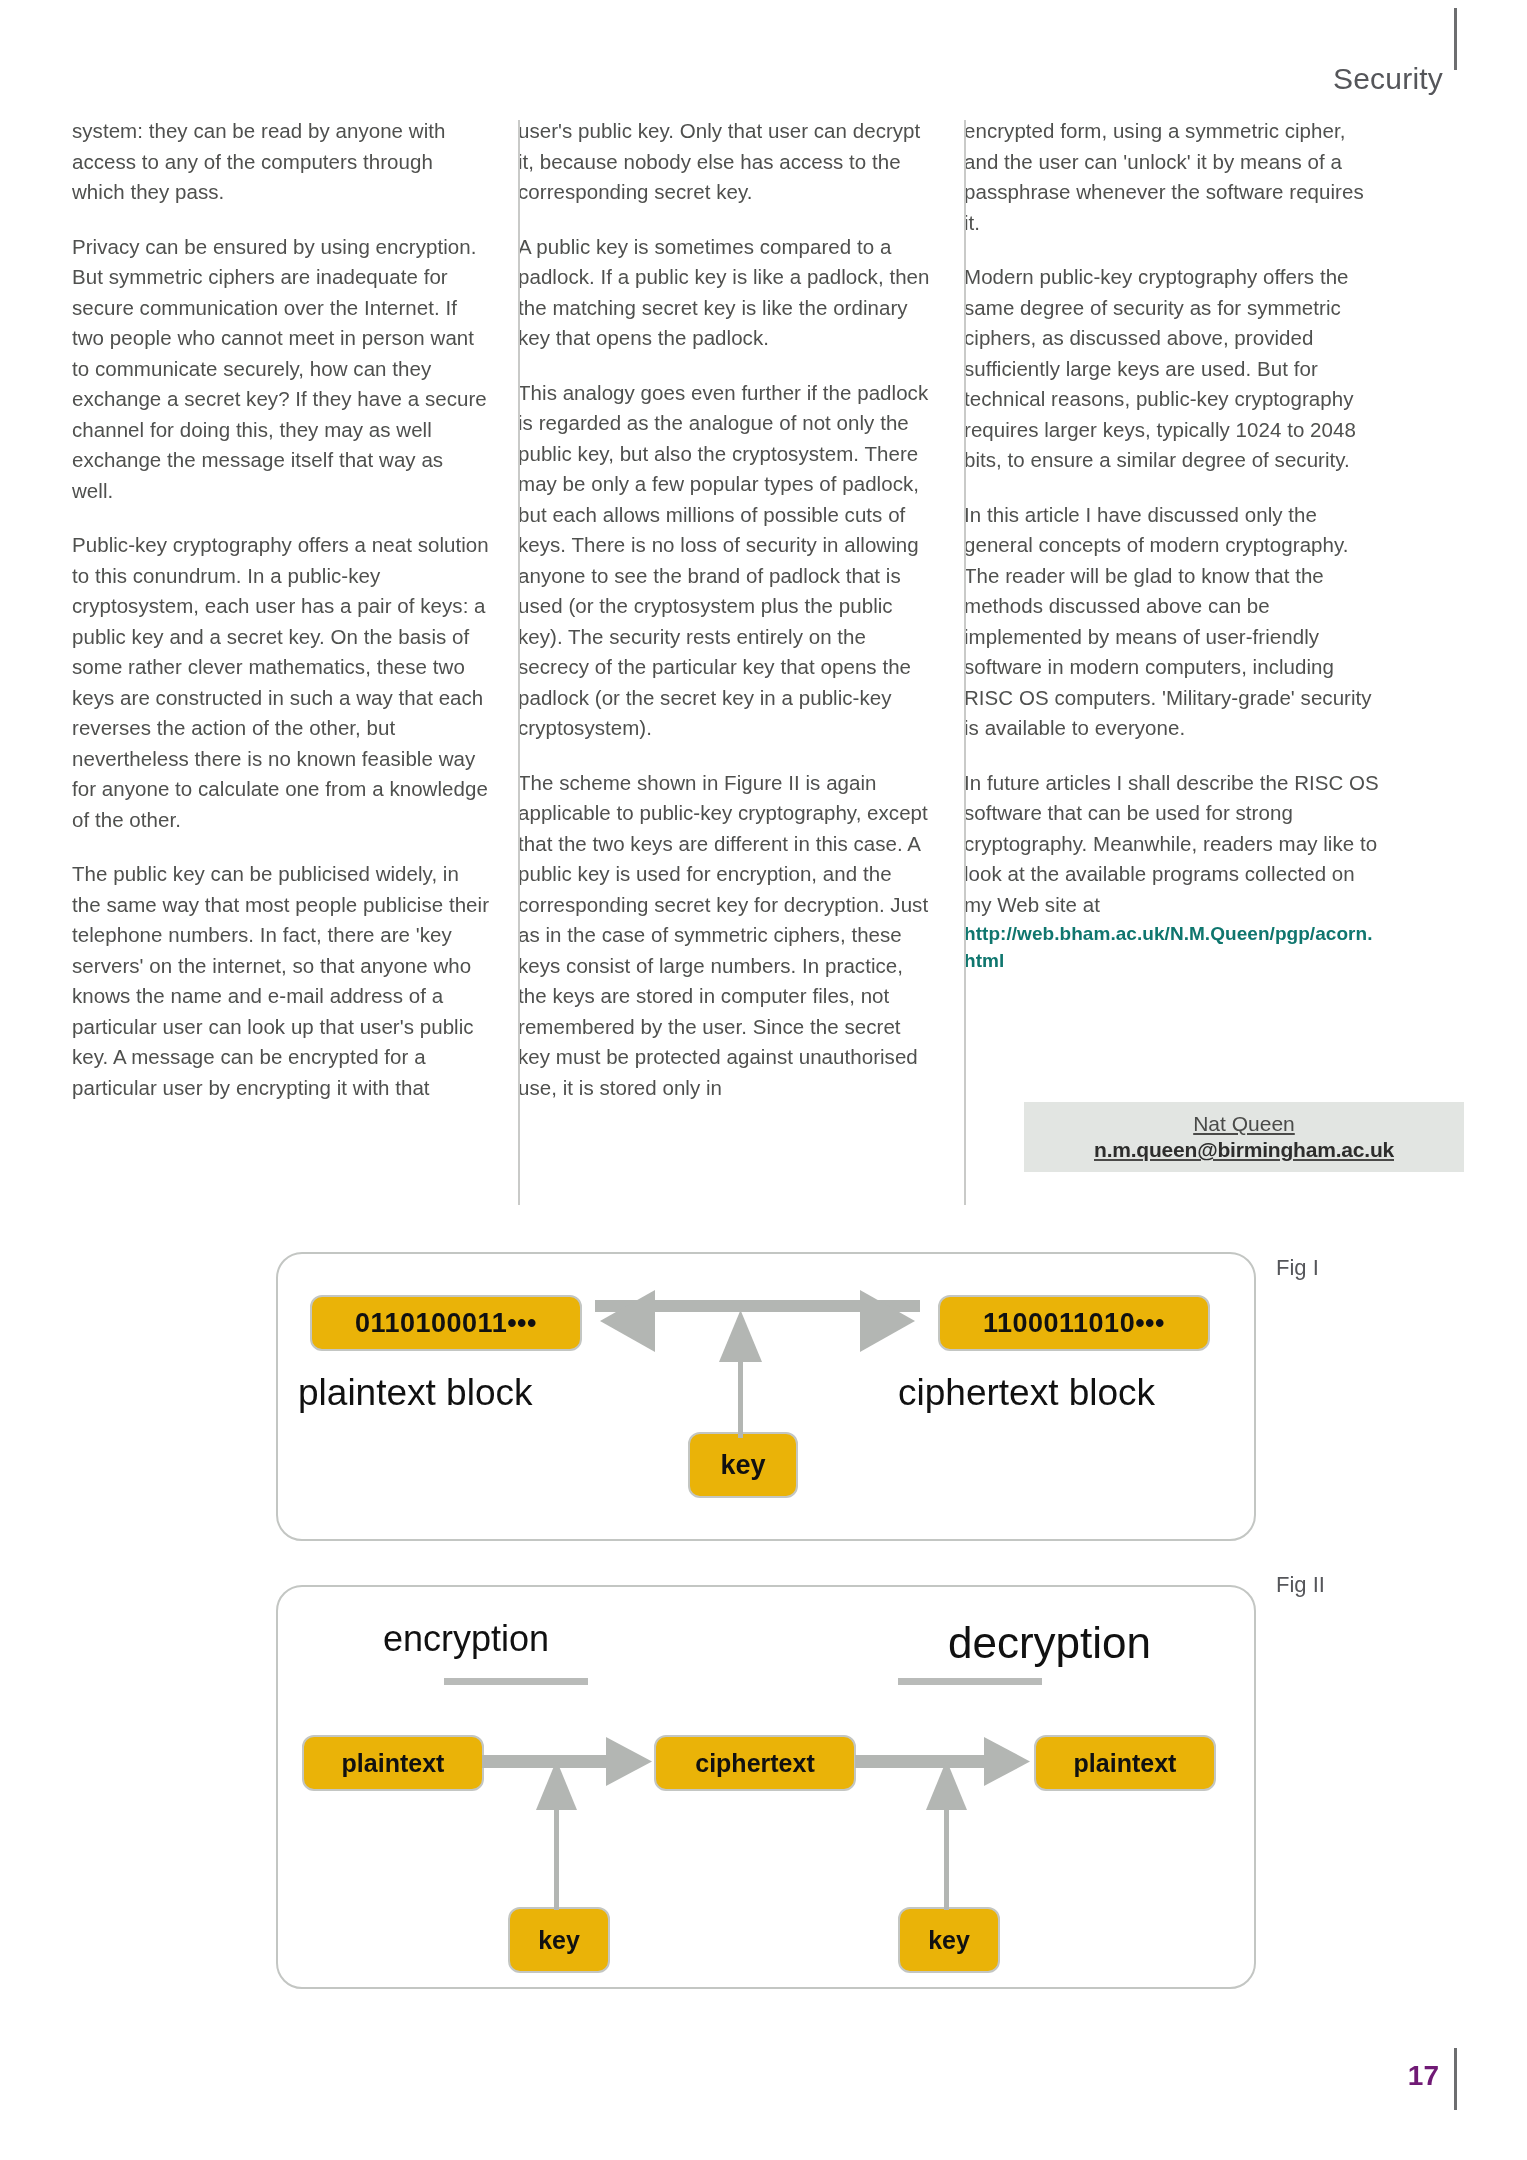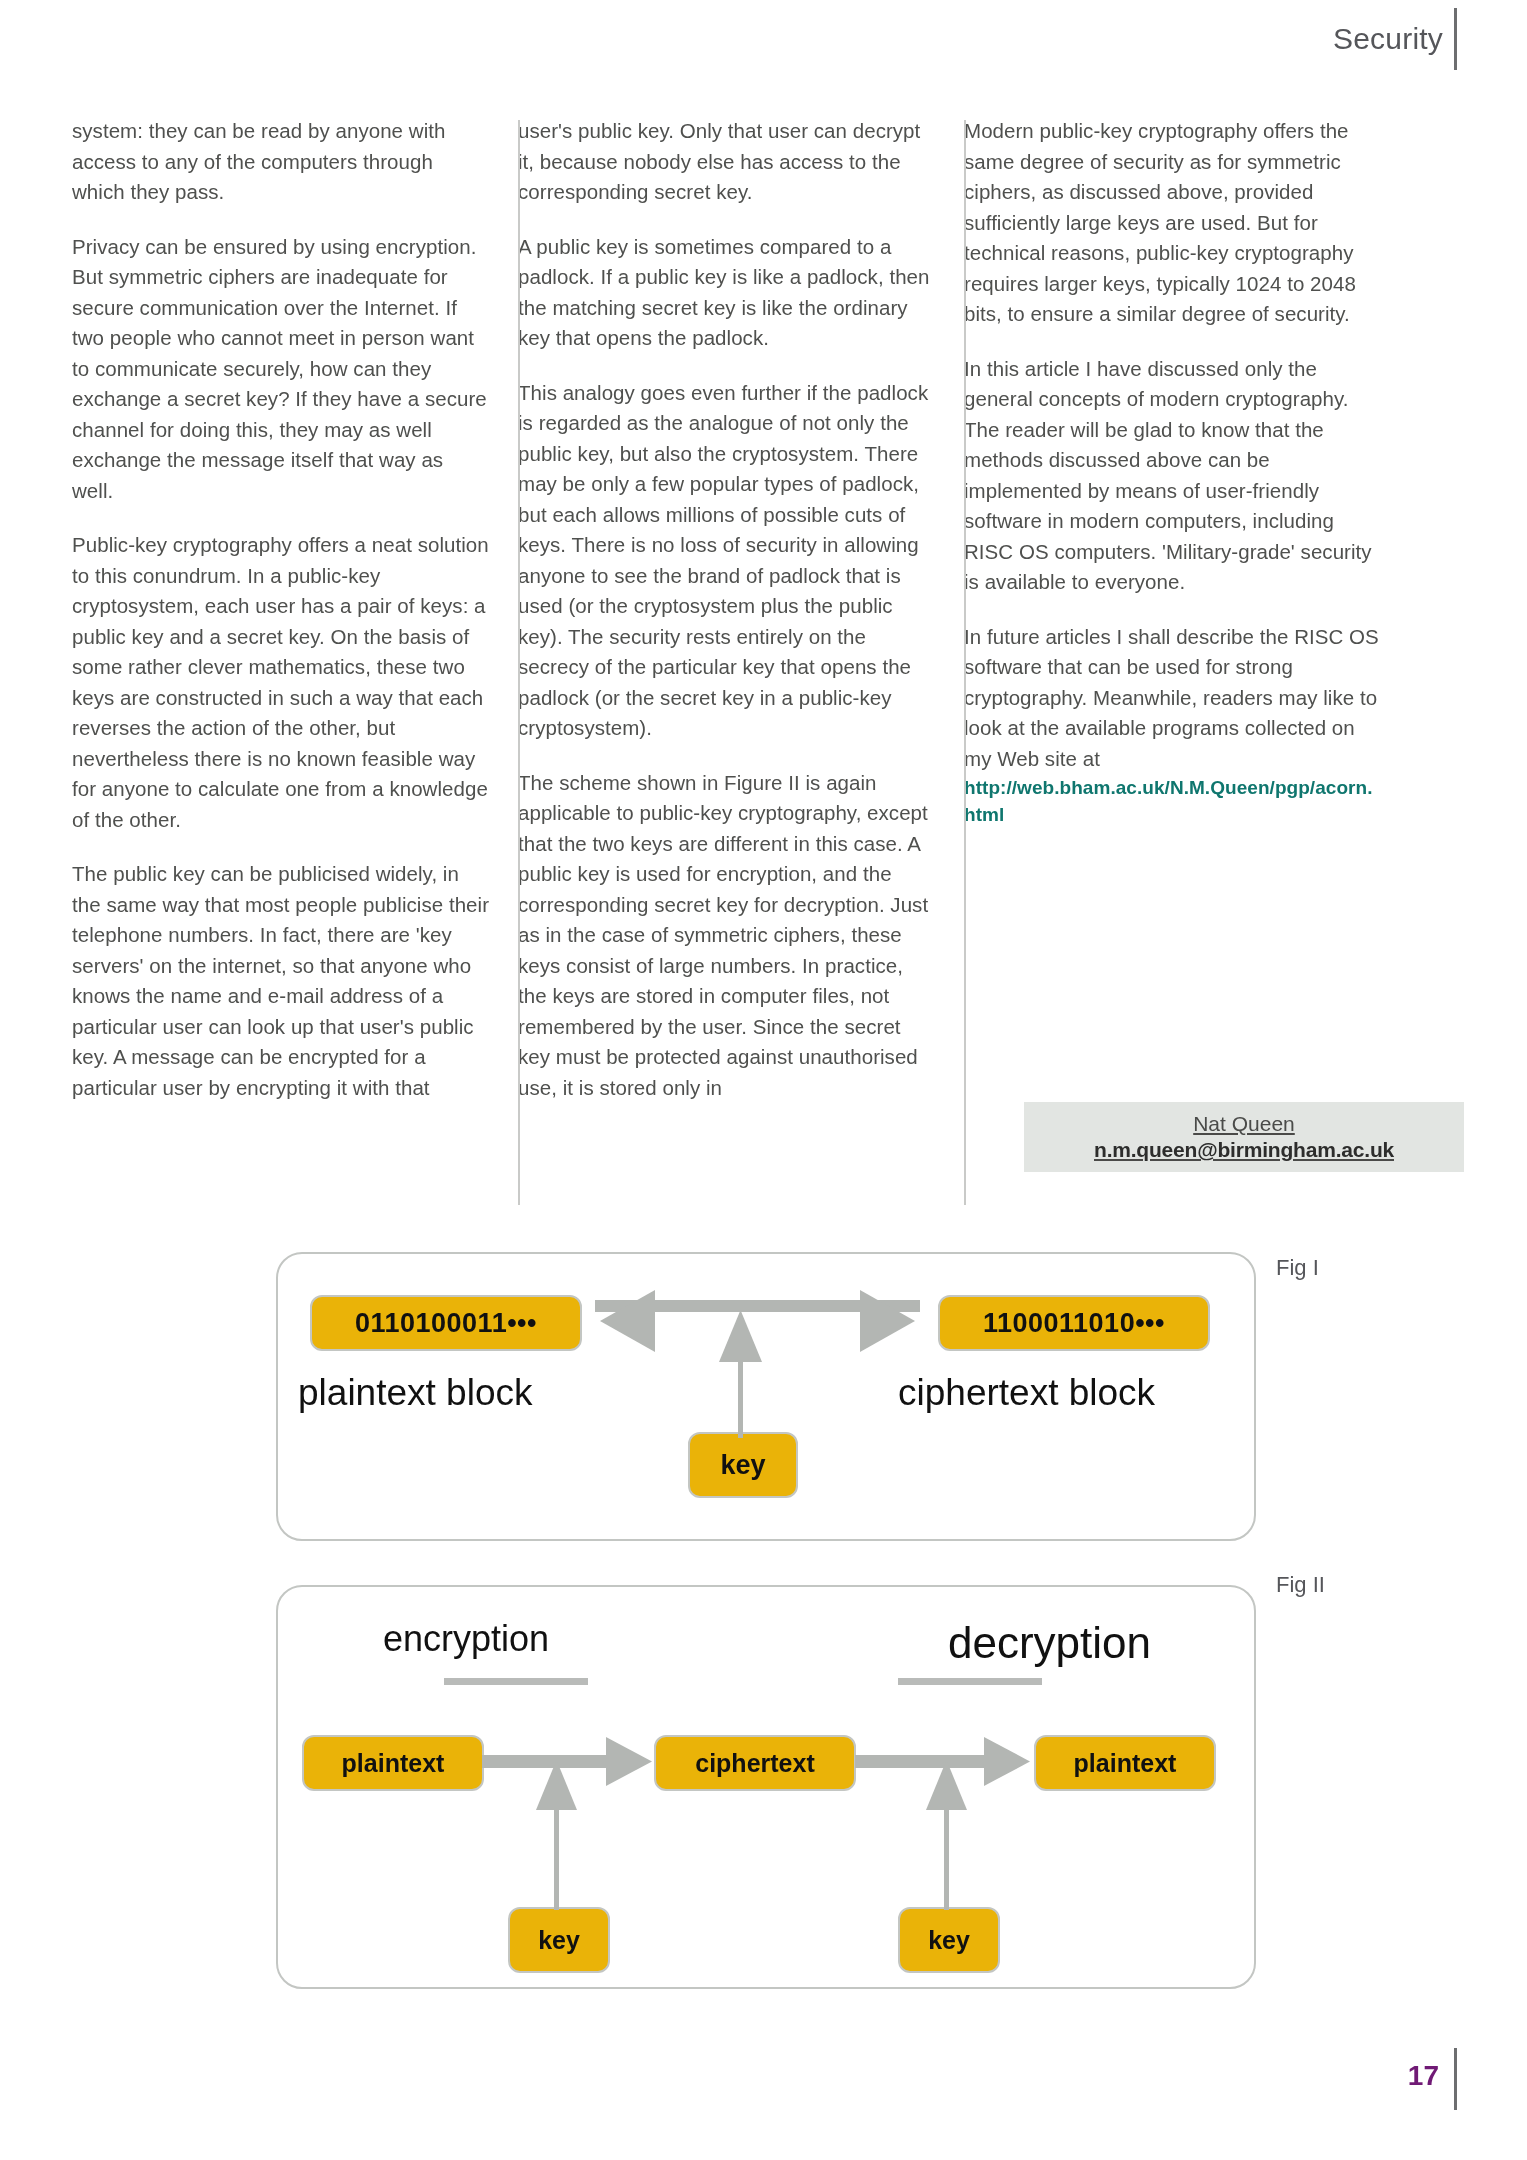--- a/index.html
+++ b/index.html
@@ -15,20 +15,21 @@
   
   .running-head{
     position:absolute;
     top:22px; right:84px;
     display:flex; align-items:center; gap:12px;
   }
   .running-head .rh-text{
     font-size:30px;
     color:#55565a;
     letter-spacing:.2px;
+    margin-top:40px;
   }
   .rh-rule{
     position:absolute;
     top:8px; right:70px;
     width:3px; height:62px;
     background:#6d6e70;
   }
 
   
   .columns{
@@ -189,20 +190,21 @@
   <div class="col">
     <div class="col-rule"></div>
     <p>user's public key. Only that user can decrypt it, because nobody else has access to the corresponding secret key.</p>
     <p>A public key is sometimes compared to a padlock. If a public key is like a padlock, then the matching secret key is like the ordinary key that opens the padlock.</p>
     <p>This analogy goes even further if the padlock is regarded as the analogue of not only the public key, but also the cryptosystem. There may be only a few popular types of padlock, but each allows millions of possible cuts of keys. There is no loss of security in allowing anyone to see the brand of padlock that is used (or the cryptosystem plus the public key). The security rests entirely on the secrecy of the particular key that opens the padlock (or the secret key in a public-key cryptosystem).</p>
     <p>The scheme shown in Figure II is again applicable to public-key cryptography, except that the two keys are different in this case. A public key is used for encryption, and the corresponding secret key for decryption. Just as in the case of symmetric ciphers, these keys consist of large numbers. In practice, the keys are stored in computer files, not remembered by the user. Since the secret key must be protected against unauthorised use, it is stored only in</p>
   </div>
 
   <div class="col">
     <div class="col-rule"></div>
+    <p>encrypted form, using a symmetric cipher, and the user can 'unlock' it by means of a passphrase whenever the software requires it.</p>
     <p>Modern public-key cryptography offers the same degree of security as for symmetric ciphers, as discussed above, provided sufficiently large keys are used. But for technical reasons, public-key cryptography requires larger keys, typically 1024 to 2048 bits, to ensure a similar degree of security.</p>
     <p>In this article I have discussed only the general concepts of modern cryptography. The reader will be glad to know that the methods discussed above can be implemented by means of user-friendly software in modern computers, including RISC OS computers. 'Military-grade' security is available to everyone.</p>
     <p>In future articles I shall describe the RISC OS software that can be used for strong cryptography. Meanwhile, readers may like to look at the available programs collected on my Web site at</p>
     <p class="url">http://web.bham.ac.uk/N.M.Queen/pgp/acorn.html</p>
   </div>
 
 </div>
 
 <div class="author-box">
   <span class="author-name">Nat Queen</span>

